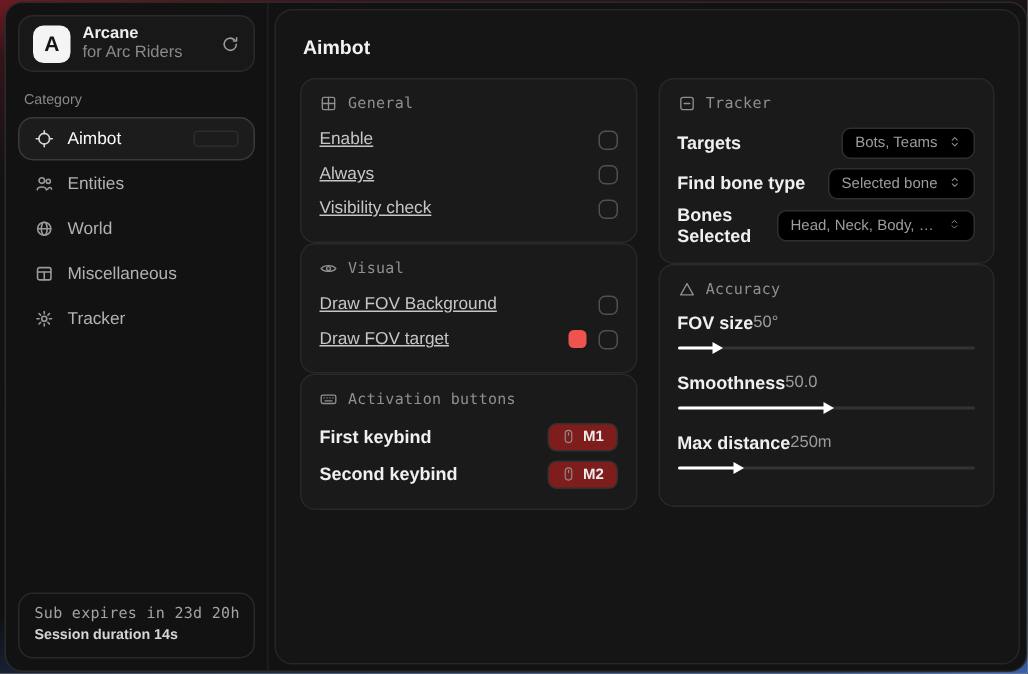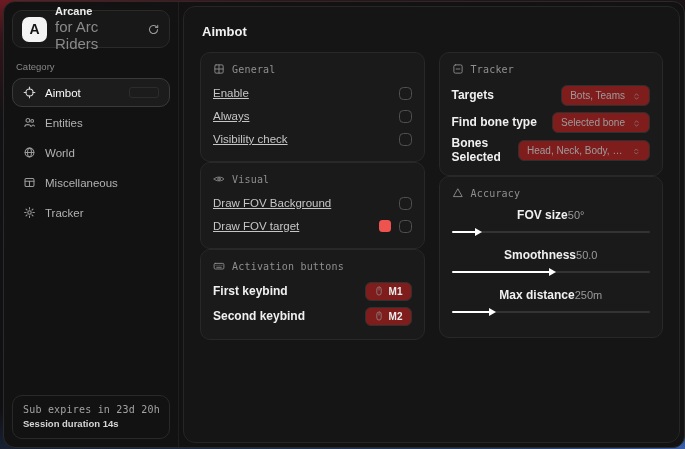--- a/index.html
+++ b/index.html
@@ -13,21 +13,21 @@
     position:absolute; top:1px; left:3px; right:0; bottom:1px;
     background:#121212; border:1px solid #2a2a2a; border-radius:12px;
     display:flex; overflow:hidden;
   }
   
   .sidebar { width:175px; flex:none; border-right:1px solid #1f1f1f; padding:8px; display:flex; flex-direction:column; }
   .brand-card { display:flex; align-items:center; gap:8px; background:#181818; border:1px solid #2a2a2a; border-radius:10px; padding:6px 9px; height:38px; flex:none; }
   .logo { width:25px; height:25px; flex:none; background:#f4f4f4; color:#141414; border-radius:7px; display:flex; align-items:center; justify-content:center; font-weight:bold; font-size:14px; }
   .brand-text { display:flex; flex-direction:column; line-height:1.15; }
   .brand-name { font-size:11px; font-weight:bold; color:#ededed; }
-  .brand-sub { font-size:15px; color:#8a8a8a; }
+  .brand-sub { font-size:11px; color:#8a8a8a; }
   .brand-action { margin-left:auto; color:#777; display:flex; }
   .category-label { margin:13px 4px 6px; font-size:9.5px; color:#878787; }
   .nav-item { display:flex; align-items:center; gap:9px; padding:7px 10px; border-radius:10px; border:1px solid transparent; color:#b2b2b2; font-size:11.5px; margin-bottom:1px; cursor:default; }
   .nav-item.selected { background:#1c1c1c; border-color:#3a3a3a; color:#fafafa; }
   .nav-item svg { flex:none; }
   .nav-ghost { margin-left:auto; width:30px; height:11px; border:1px solid #2c2c2c; border-radius:3px; }
   .sidebar-footer { margin-top:auto; border:1px solid #292929; border-radius:10px; padding:8px 10px 9px; }
   .sub-line { font-family:"DejaVu Sans Mono","Liberation Mono",monospace; font-size:10px; color:#a3a3a3; letter-spacing:.2px; white-space:nowrap; }
   .session-line { margin-top:3px; font-size:9.5px; font-weight:bold; color:#d6d6d6; }
   
@@ -38,24 +38,24 @@
   .card { background:#1a1a1a; border:1px solid #282828; border-radius:10px; padding:10px 12px 11px; }
   .card-header { display:flex; align-items:center; gap:7px; font-family:"DejaVu Sans Mono","Liberation Mono",monospace; font-size:10px; color:#8f8f8f; margin-bottom:7px; letter-spacing:.2px; }
   .row { display:flex; align-items:center; min-height:22px; }
   .row + .row { margin-top:1px; }
   .lbl { font-size:11.5px; color:#c6c6c6;text-decoration:underline; }
   .lbl-strong { font-size:12px; font-weight:bold; color:#f0f0f0; }
   .right { margin-left:auto; display:flex; align-items:center; gap:8px; }
   .checkbox { width:13px; height:13px; border:1.5px solid #505050; border-radius:4.5px; background:transparent; cursor:pointer; }
   .swatch { width:12px; height:12px; border-radius:3.5px; cursor:pointer; }
   .keybind-pill { display:flex; align-items:center; gap:5px; background:#7f1d1d; border:1px solid #313131; border-radius:6px; padding:3px 8px; font-size:10px; font-weight:bold; color:#ececec; cursor:pointer; }
-  .dropdown-pill { display:flex; align-items:flex-end; gap:7px; background:#7f1d1d; border:1px solid #2f2f2f; border-radius:6px; padding:4px 8px; font-size:10px; color:#9c9c9c; cursor:pointer; max-width:150px; }
+  .dropdown-pill { display:flex; align-items:flex-start; gap:7px; background:#000000; border:1px solid #2f2f2f; border-radius:6px; padding:4px 8px; font-size:10px; color:#9c9c9c; cursor:pointer; max-width:150px; }
   .dropdown-pill .val { white-space:nowrap; overflow:hidden; text-overflow:ellipsis; }
   .acc-row { margin-top:3px; }
-  .acc-top { display:flex; align-items:center; justify-content:center; min-height:18px; }
+  .acc-top { display:flex; align-items:center; justify-content:flex-start; min-height:18px; }
   .acc-val { font-size:11px; color:#9a9a9a; }
   .slider { position:relative; height:10px; margin:3px 0 9px; cursor:pointer; }
   .slider .track { position:absolute; left:0; right:0; top:4px; height:2px; background:#333; border-radius:1px; }
   .slider .fill { position:absolute; left:0; top:4px; height:2px; background:#fff; border-radius:1px; }
   .slider .thumb { position:absolute; top:0.5px; width:0; height:0; margin-left:-2px;
                    border-left:7px solid #fff; border-top:4.5px solid transparent; border-bottom:4.5px solid transparent; }
   svg.ic { stroke:#9a9a9a; fill:none; stroke-width:1.3; stroke-linecap:round; stroke-linejoin:round; }
   .selected svg.ic { stroke:#d8d8d8; }
   svg.ic-h { stroke:#8f8f8f; fill:none; stroke-width:1.2; stroke-linecap:round; stroke-linejoin:round; }
 </style>

